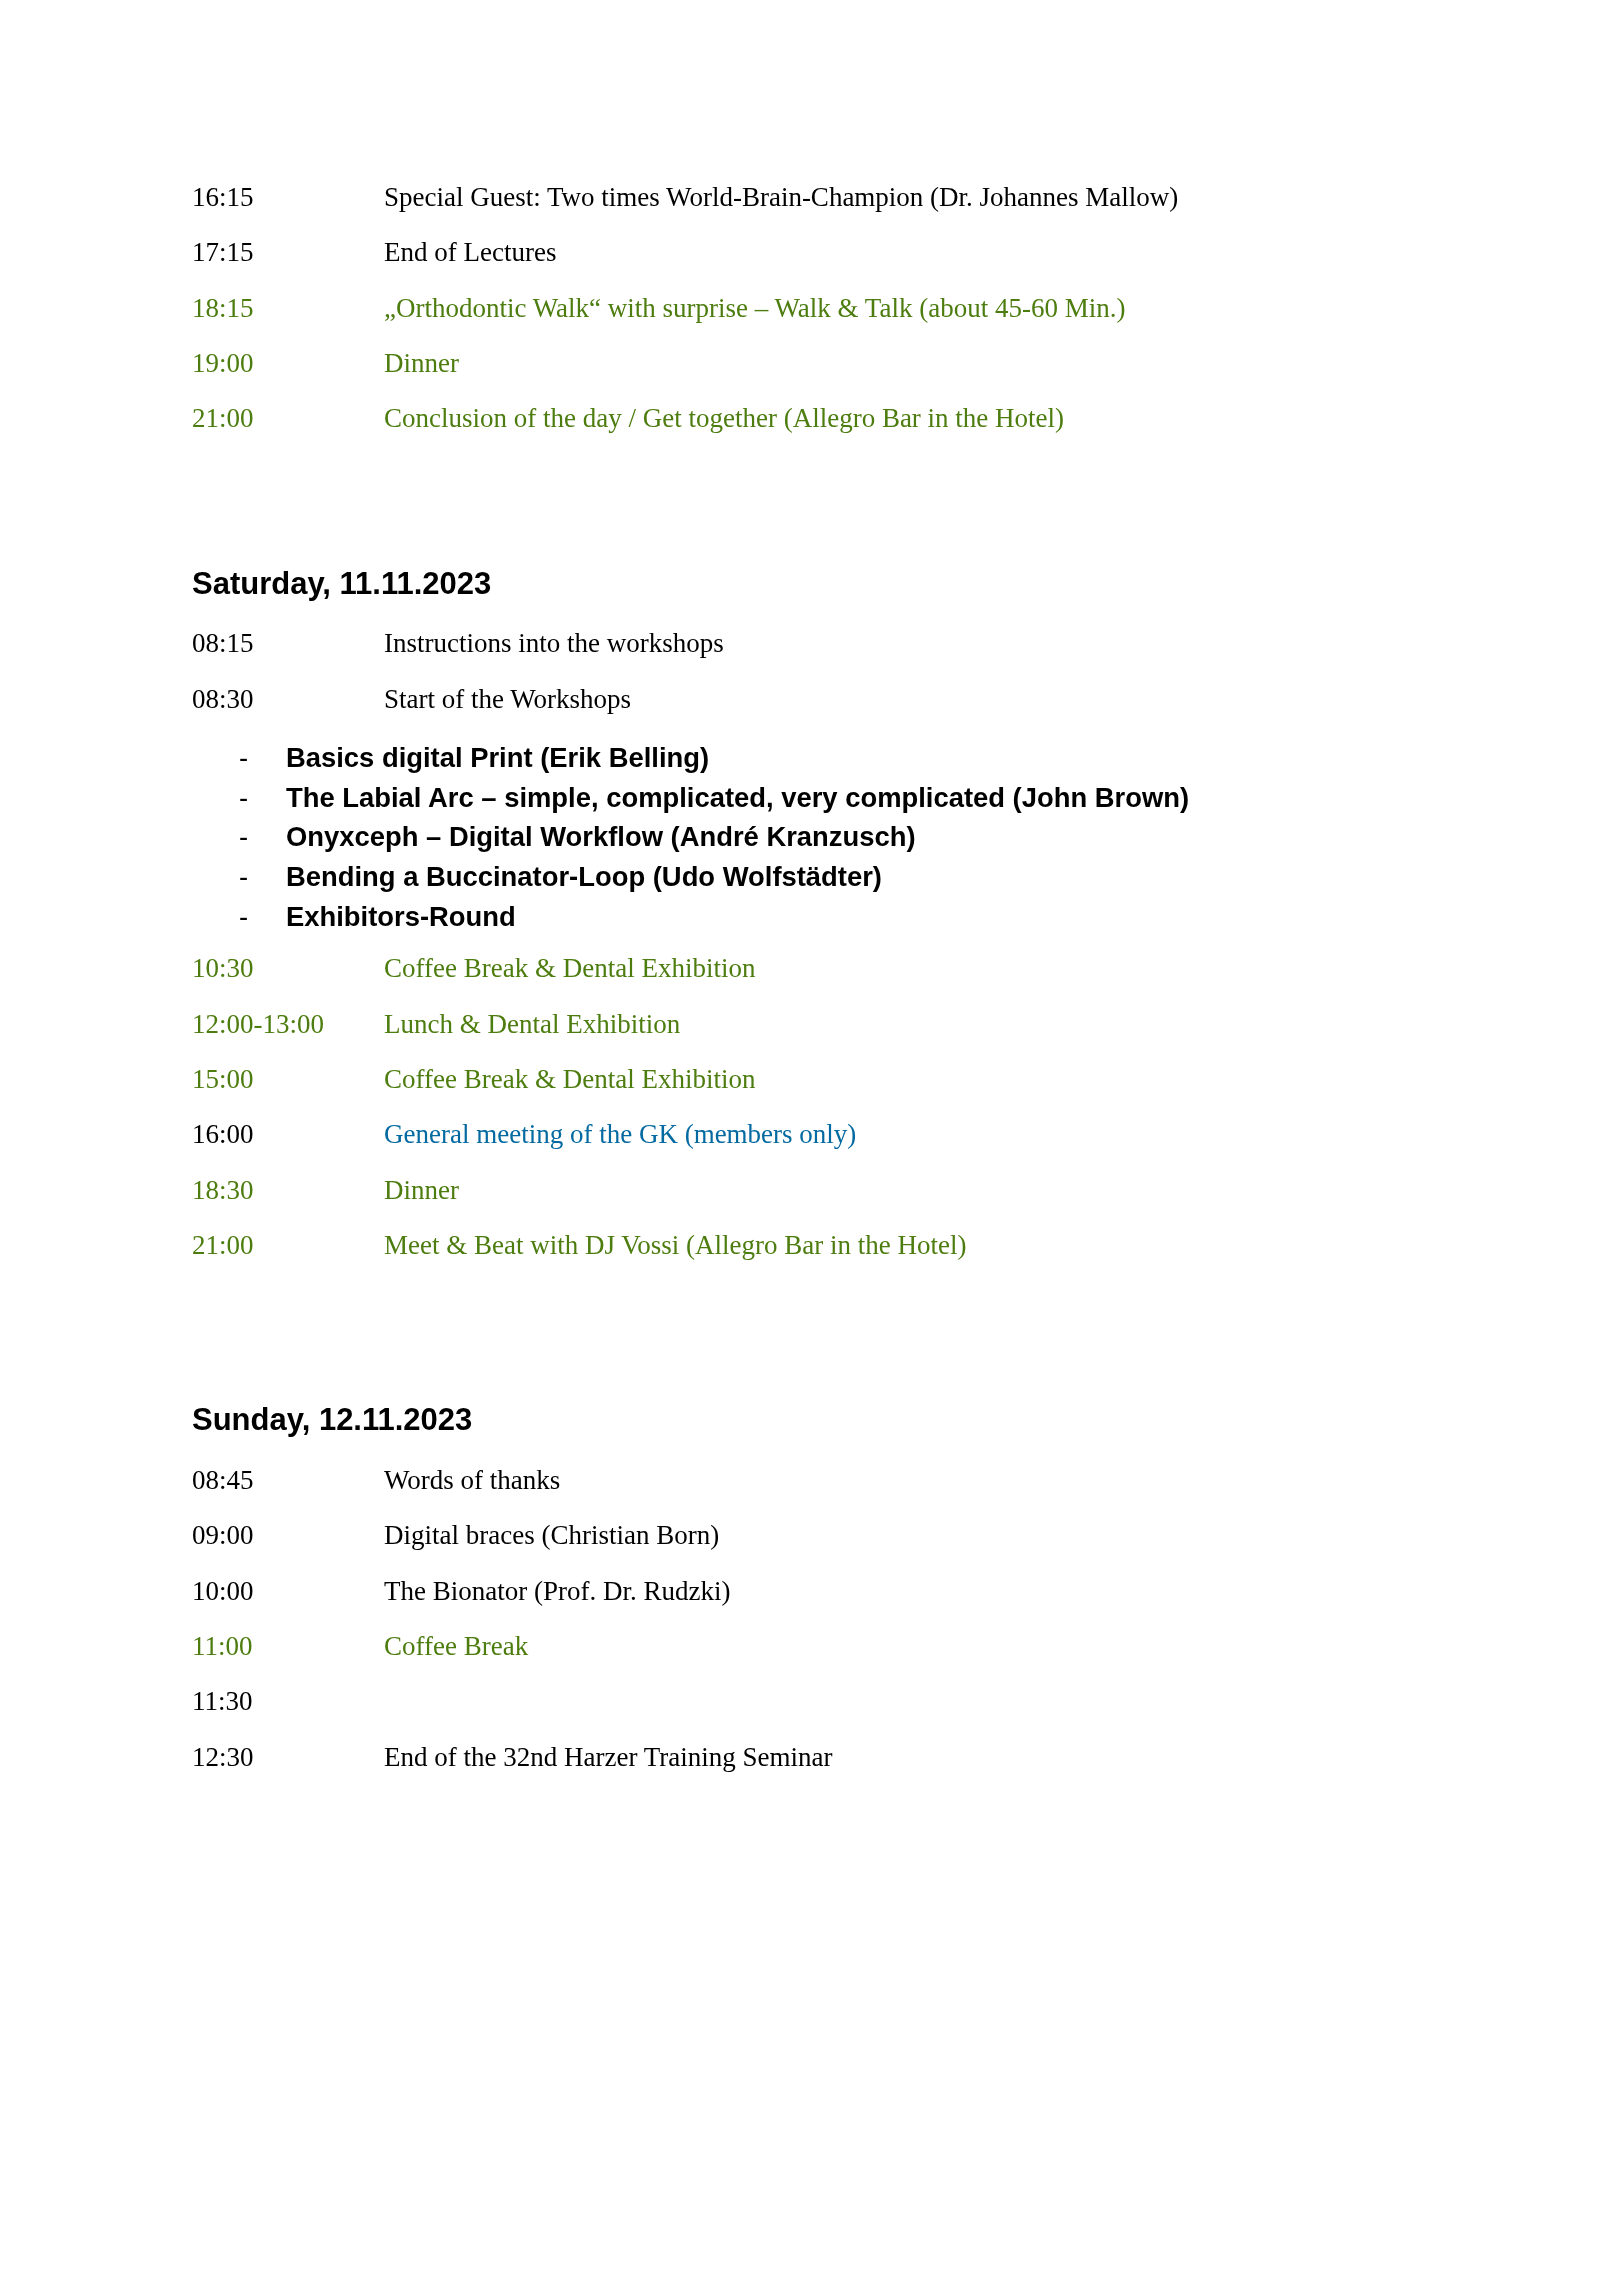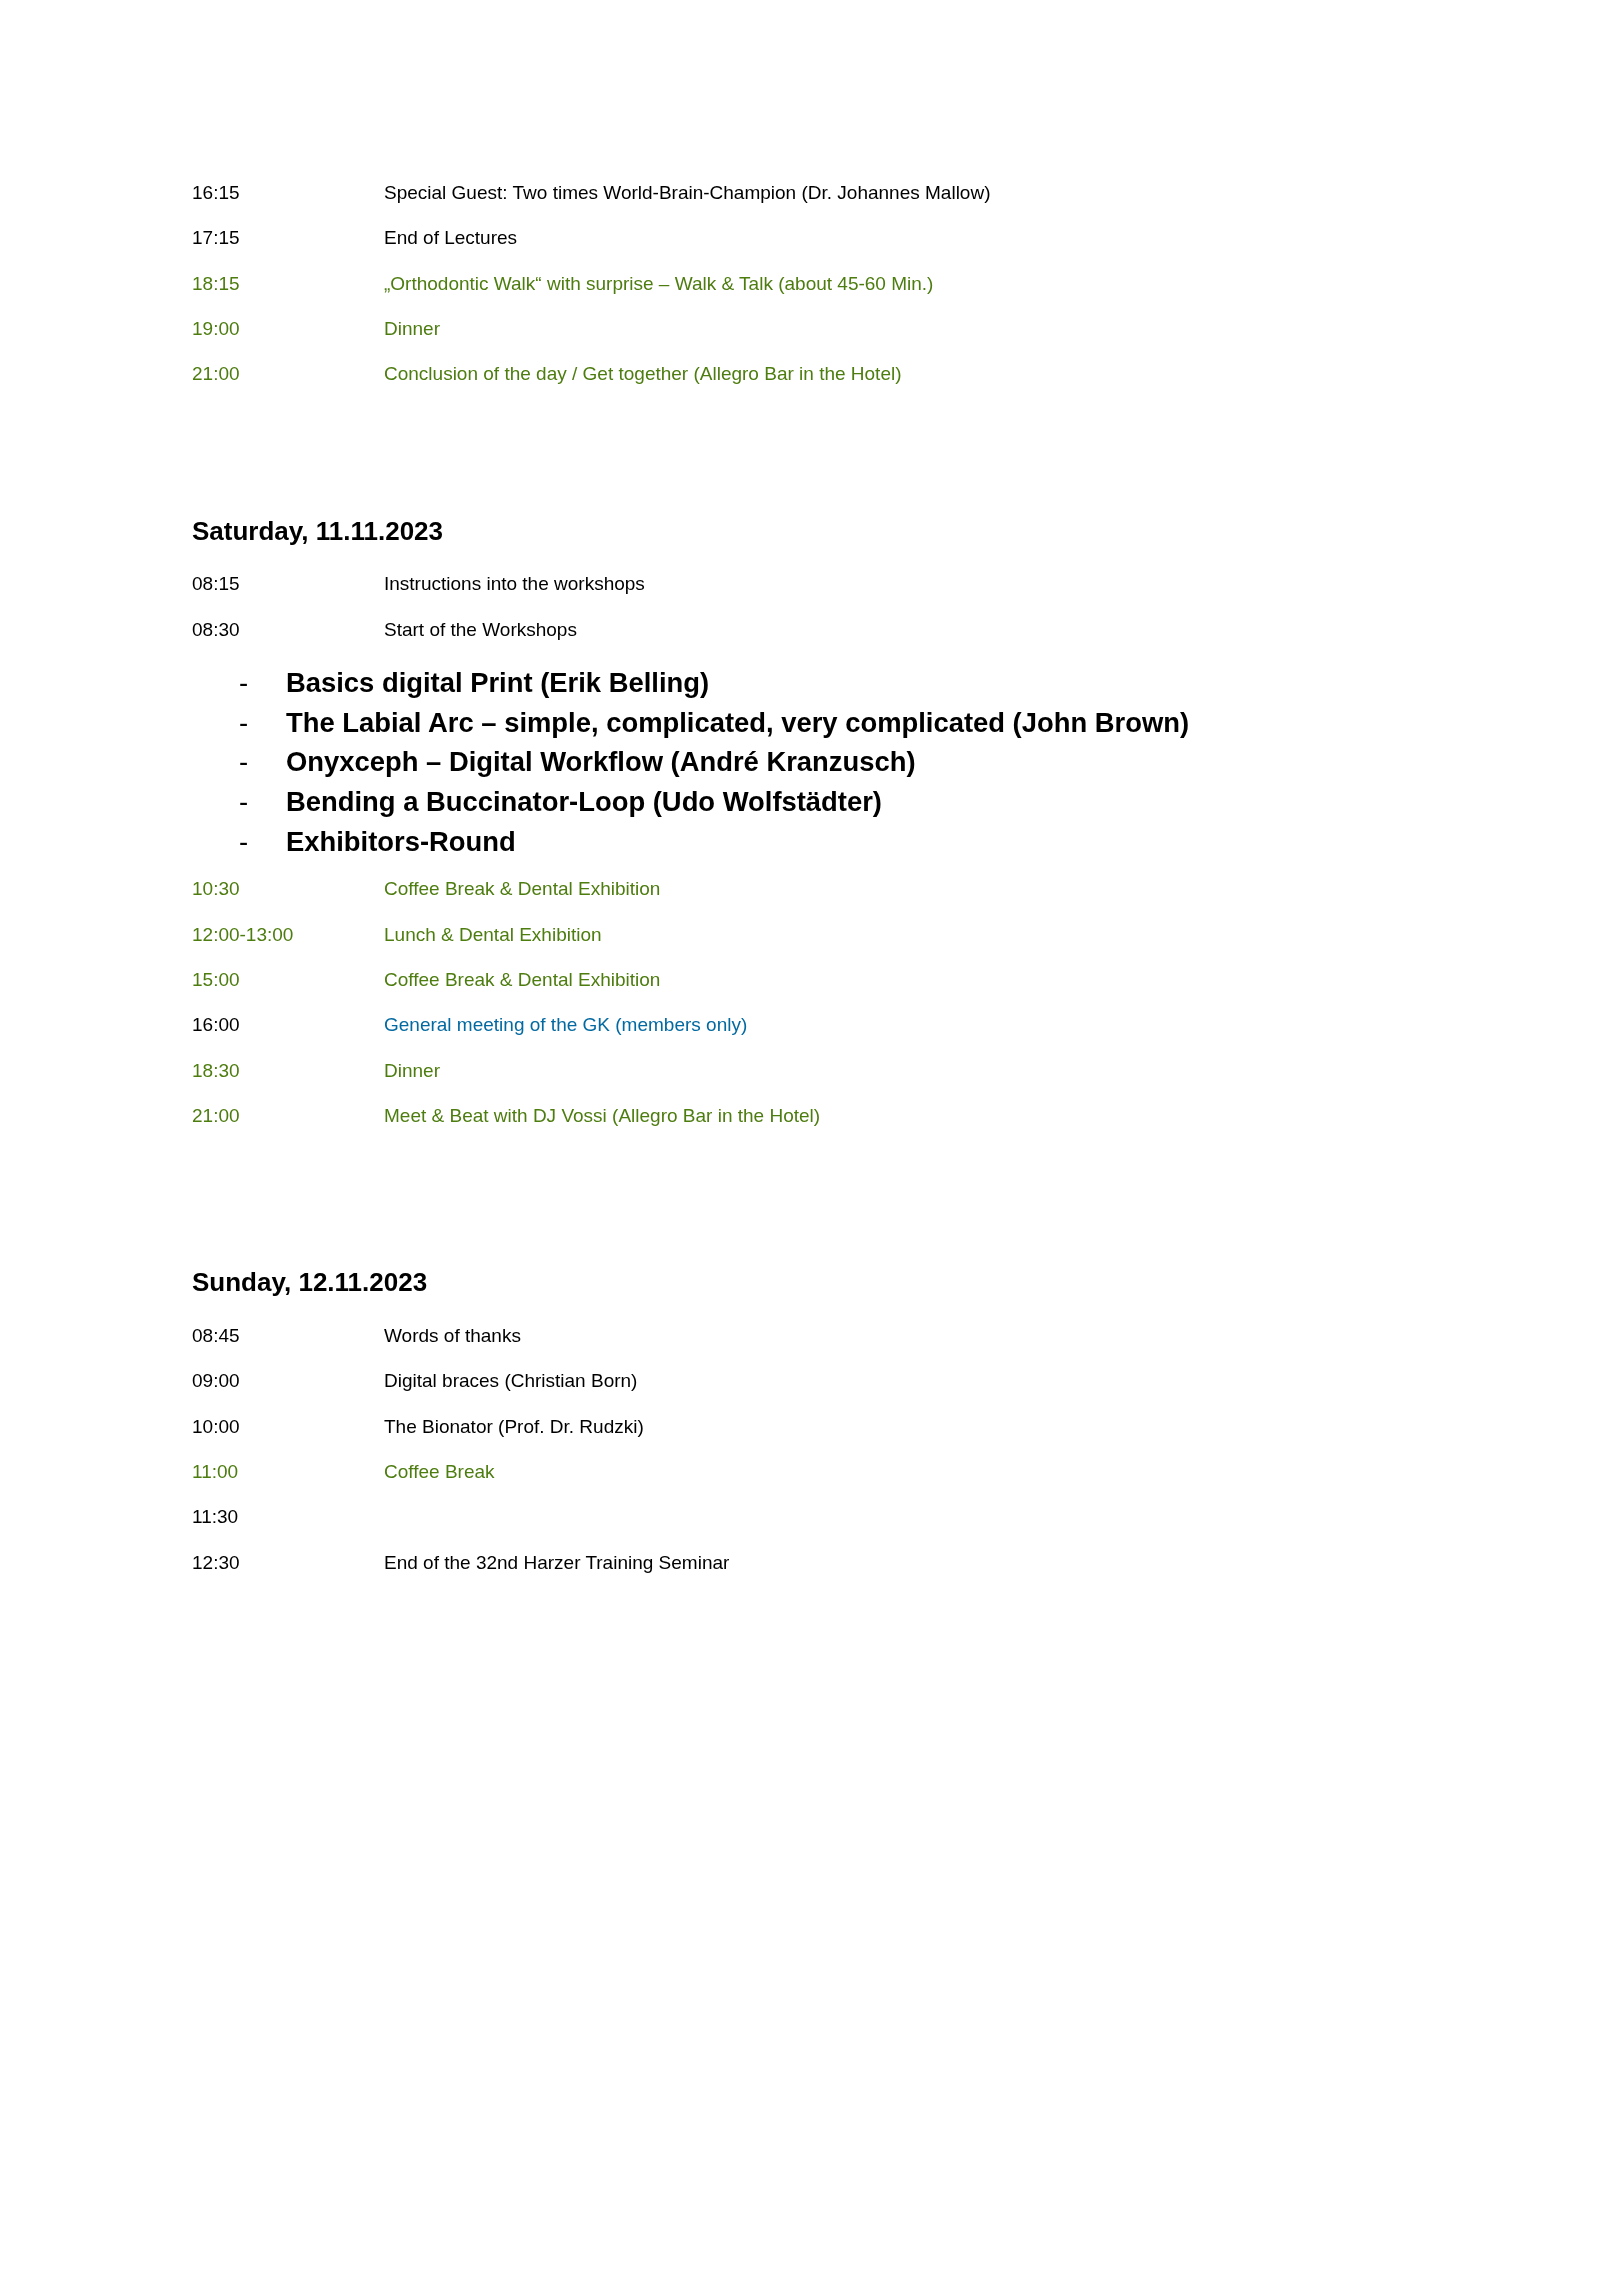--- a/index.html
+++ b/index.html
@@ -26,37 +26,38 @@
   .content {
     position: absolute;
     left: 192px;
     top: 181px;
     width: 1274px;
   }
   .schedule-row {
     display: flex;
     align-items: center;
     margin-bottom: 21.6px;
-    font-size: 19px;
+    font-size: 27px;
     line-height: 1.25;
+    font-family: Liberation Serif, serif;
   }
   .schedule-row .time {
     width: 192px;
     flex: 0 0 192px;
     white-space: nowrap;
   }
   .schedule-row .desc {
     flex: 1 1 auto;
   }
   .blue { color: #4d7c0f; }
   .red { color: #0369a1; }
   .black { color: #000000; }
 
   .day-heading {
-    font-size: 26px;
+    font-size: 31px;
     font-weight: bold;
     margin-bottom: 25.5px;
     color: #000000;
   }
   .gap-large { height: 108px; }
   .gap-xl { height: 118px; }
 
   .workshop-list {
     margin: 0 0 15.7px 0;
     padding: 0;

